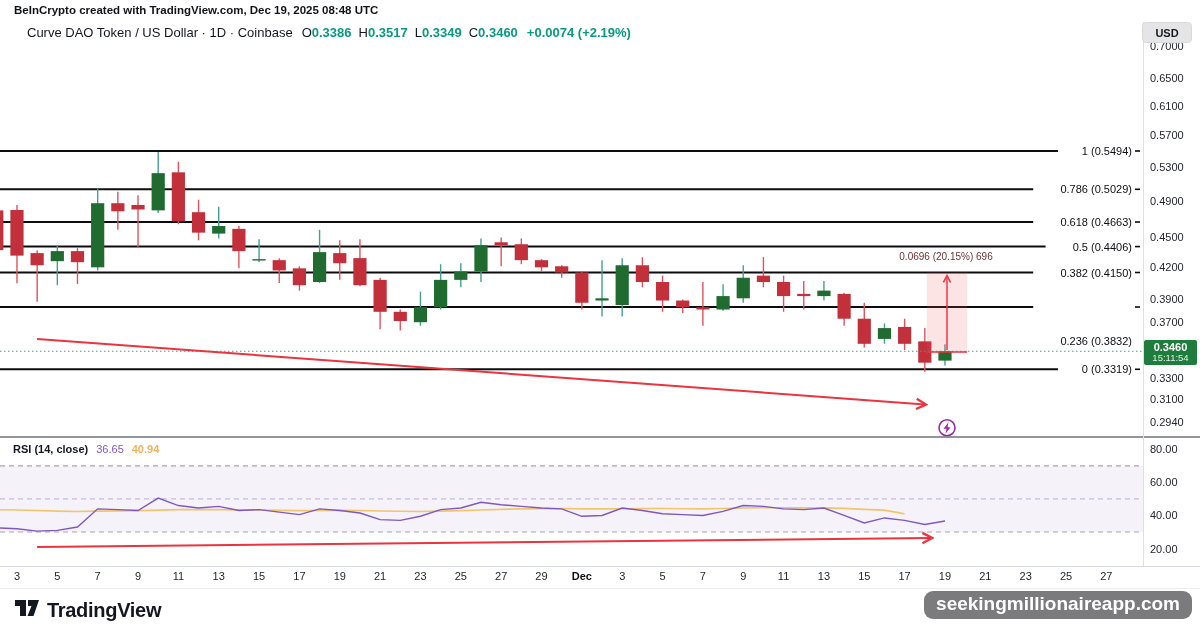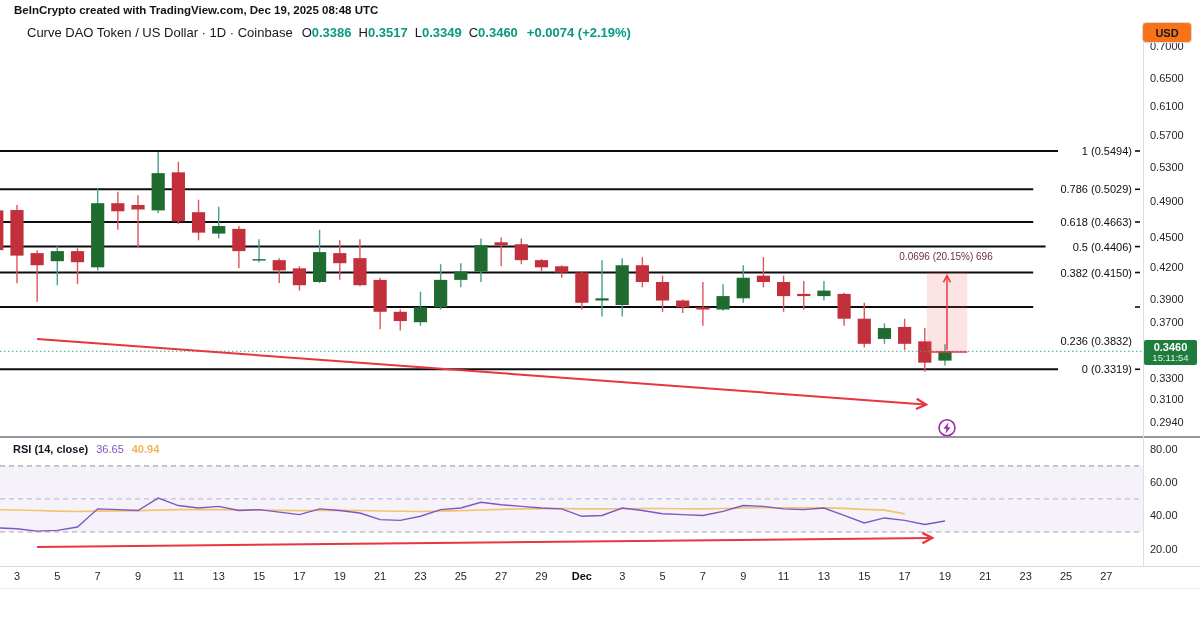--- a/index.html
+++ b/index.html
@@ -13,21 +13,21 @@
   .pair{white-space:nowrap;}
   .pair .k{color:#131722;}
   .pair .v{color:#089981;font-weight:600;}
   .chg{color:#089981;font-weight:700;white-space:nowrap;}
   .axis-label{position:absolute;left:1150px;font-size:11px;color:#24262e;transform:translateY(-50%);white-space:nowrap;}
   .fib-label{position:absolute;right:68px;font-size:11px;color:#0d0e12;transform:translateY(-50%);white-space:nowrap;}
   .date-label{position:absolute;top:570px;transform:translateX(-50%);font-size:11px;font-weight:500;color:#24262e;}
   .date-label.bold{font-weight:700;color:#0d0e12;}
   .meas-label{position:absolute;left:946px;top:251px;transform:translateX(-50%);font-size:10px;font-weight:500;color:#6d3038;white-space:nowrap;}
   .usd-box{position:absolute;left:1142px;top:22px;width:48px;height:19px;border:1px solid #d8dae0;border-radius:4px;
-           background:#f97316;display:flex;align-items:center;justify-content:center;
+           background:#e5e5e5;display:flex;align-items:center;justify-content:center;
            font-size:11px;font-weight:700;color:#131722;z-index:4;pointer-events:auto;}
   .price-badge{position:absolute;left:1144px;top:340px;width:53px;background:#1e7c3c;color:#fff;border-radius:2px;
            text-align:center;padding:1px 0 2px;z-index:5;}
   .price-badge .p{font-size:11px;font-weight:700;line-height:12px;}
   .price-badge .c{font-size:9.5px;line-height:10px;color:rgba(255,255,255,.88);}
   .rsi-legend{position:absolute;left:13px;top:443px;display:flex;align-items:center;gap:8px;font-size:11px;}
   .rsi-legend .name{font-weight:700;color:#131722;}
   .rsi-legend .v1{color:#7e57c2;font-weight:400;}
   .rsi-legend .v2{color:#efb35c;font-weight:600;}
   .bottombar{position:absolute;left:0;top:589px;width:1200px;height:42px;background:#fff;z-index:3;}
@@ -281,14 +281,26 @@
     </div>
   </div>
 
   <div class="usd-box">USD</div>
 
   <div class="price-badge">
     <div class="p">0.3460</div>
     <div class="c">15:11:54</div>
   </div>
 
+  <div class="bottombar">
+    <div class="tv-logo">
+      <span>
+        <svg width="26" height="22" viewBox="0 0 26 22">
+          <path d="M1,3 H12 V19 H6 V9 H1 Z" fill="#131722"></path>
+          <path d="M14,3 H25 L19.5,19 H13.5 L17.5,9 H14 Z" fill="#131722"></path>
+        </svg>
+      </span>
+      <span class="txt">TradingView</span>
+    </div>
+    <div class="watermark">seekingmillionaireapp.com</div>
+  </div>
 
 </div>
 
 </body></html>

